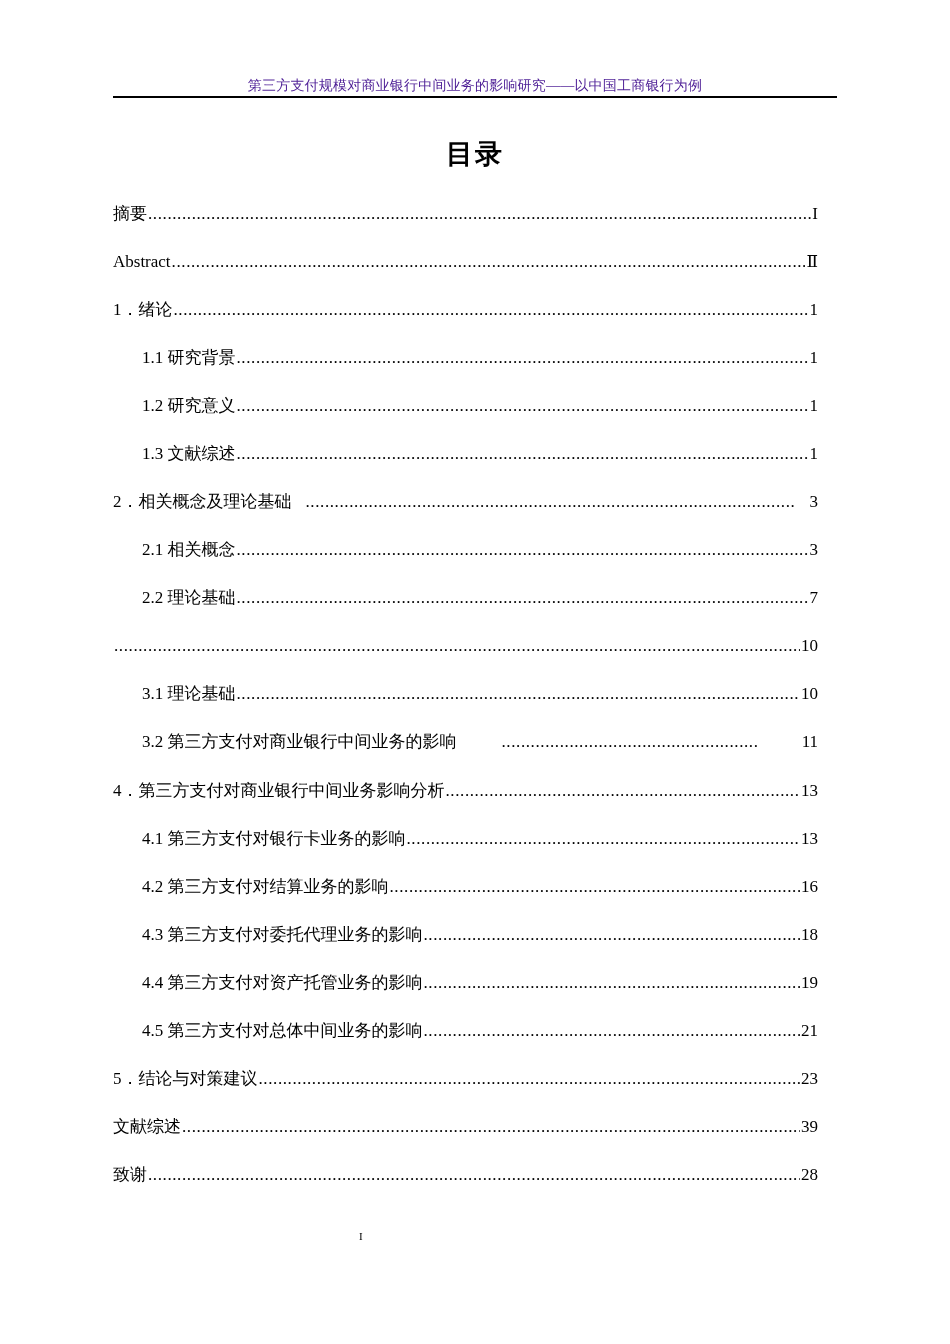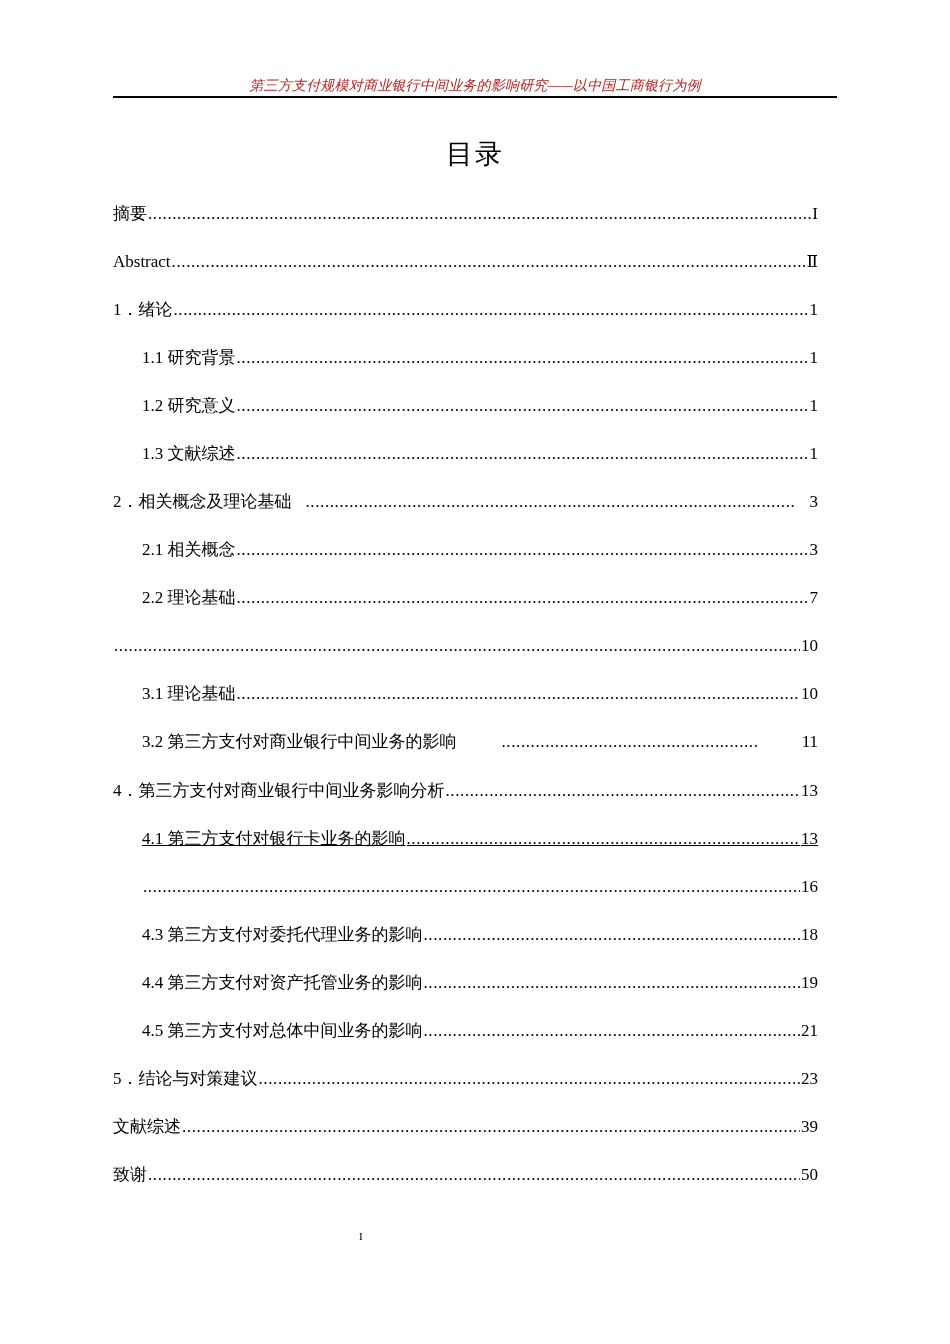--- a/index.html
+++ b/index.html
@@ -15,41 +15,40 @@
       font-family: "Liberation Serif", "DejaVu Serif", serif;
       color: #000;
     }
     .header {
       position: absolute;
       left: 113px;
       top: 77px;
       width: 724px;
       text-align: center;
       font-size: 14px;
-      color: #b91c1c;
+      color: #4c1d95;
       line-height: 18px;
       letter-spacing: 0.2px;
-      font-style: italic;
     }
     .header-rule {
       position: absolute;
       left: 113px;
       top: 96px;
       width: 724px;
       height: 0;
       border-top: 2px solid #000;
     }
     .title {
       position: absolute;
       left: 0;
       top: 136px;
       width: 950px;
       text-align: center;
       font-family: "DejaVu Sans", "Liberation Sans", sans-serif;
-      font-weight: normal;
+      font-weight: bold;
       font-size: 27px;
       line-height: 36px;
       letter-spacing: 2px;
     }
     .toc {
       position: absolute;
       left: 113px;
       top: 0;
       width: 705px;
     }
@@ -149,26 +148,27 @@
   <div class="toc-row lvl2" style="top:731px;gap:44px;">
     <span class="toc-label">3.2 第三方支付对商业银行中间业务的影响</span>
     <span class="toc-leader"></span>
     <span class="toc-page">11</span>
   </div>
   <div class="toc-row lvl1" style="top:780px;">
     <span class="toc-label">4．第三方支付对商业银行中间业务影响分析</span>
     <span class="toc-leader"></span>
     <span class="toc-page">13</span>
   </div>
-  <div class="toc-row lvl2" style="top:828px;text-decoration:underline;">
+  <div class="toc-row lvl2" style="top:828px;">
     <span class="toc-label">4.1 第三方支付对银行卡业务的影响</span>
     <span class="toc-leader"></span>
     <span class="toc-page">13</span>
   </div>
   <div class="toc-row lvl2" style="top:876px;">
+    <span class="toc-label">4.2 第三方支付对结算业务的影响</span>
     <span class="toc-leader"></span>
     <span class="toc-page">16</span>
   </div>
   <div class="toc-row lvl2" style="top:924px;">
     <span class="toc-label">4.3 第三方支付对委托代理业务的影响</span>
     <span class="toc-leader"></span>
     <span class="toc-page">18</span>
   </div>
   <div class="toc-row lvl2" style="top:972px;">
     <span class="toc-label">4.4 第三方支付对资产托管业务的影响</span>
@@ -186,17 +186,17 @@
     <span class="toc-page">23</span>
   </div>
   <div class="toc-row lvl1" style="top:1116px;">
     <span class="toc-label">文献综述</span>
     <span class="toc-leader"></span>
     <span class="toc-page">39</span>
   </div>
   <div class="toc-row lvl1" style="top:1164px;">
     <span class="toc-label">致谢</span>
     <span class="toc-leader"></span>
-    <span class="toc-page">50</span>
+    <span class="toc-page">28</span>
   </div>
 </div>
 
 <div class="footer-page">I</div>
 
 </body></html>

